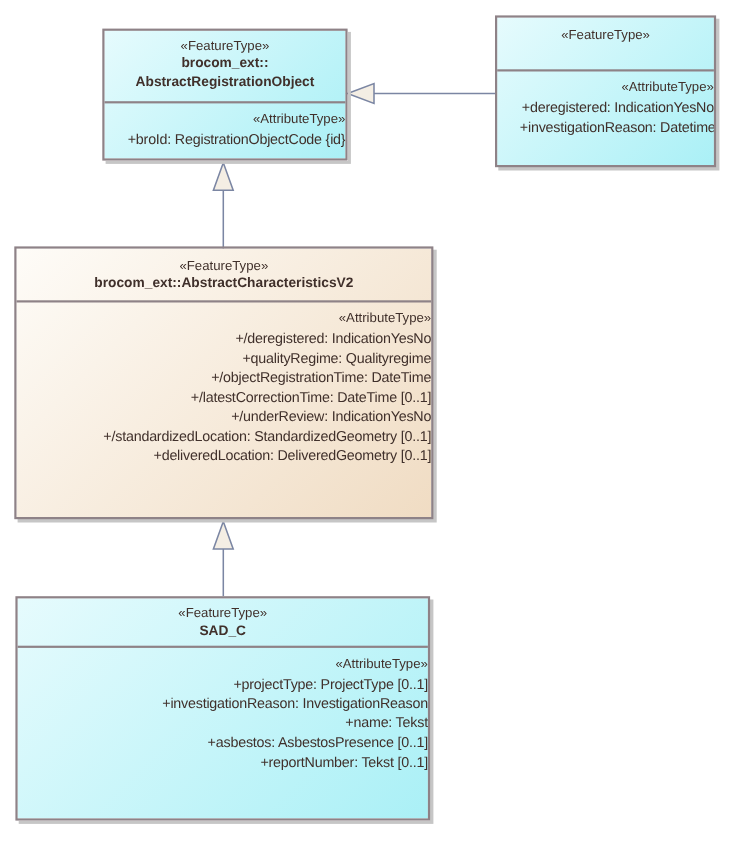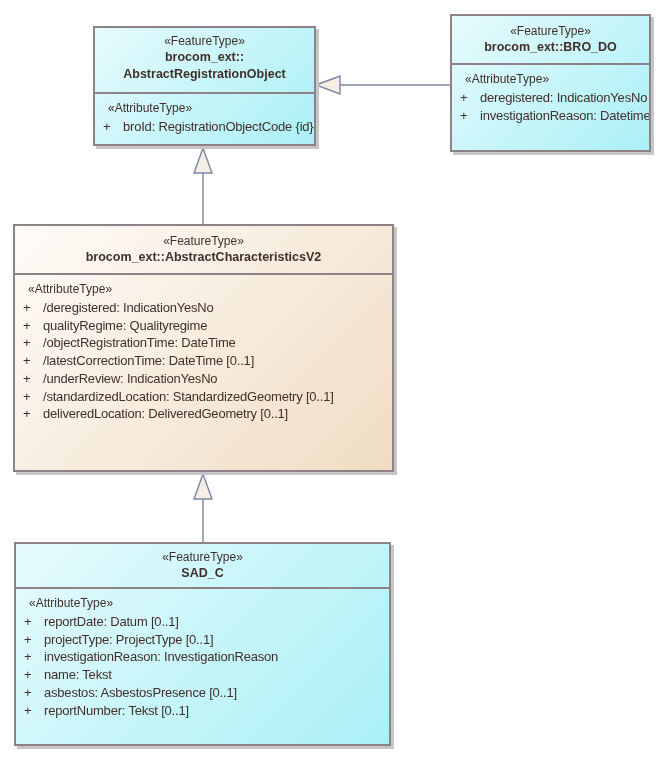--- a/index.html
+++ b/index.html
@@ -16,21 +16,21 @@
     border:2px solid var(--border,#8e8287);
     box-shadow:3px 3px 0 var(--shadow,#c6c6c6);
   }
   .cyan{background:linear-gradient(135deg,var(--box-cyan-start,#e6fbfd) 0%,var(--box-cyan-end,#aaf0f6) 100%);}
   .beige{background:linear-gradient(135deg,var(--box-beige-start,#fefcf8) 0%,var(--box-beige-end,#f0dcc3) 100%);}
   .head{box-sizing:border-box;text-align:center;overflow:hidden;}
   .stereo{font-size:12px;line-height:16px;}
   .cname{font-size:12.5px;font-weight:bold;}
   .cname div{line-height:17px;}
   .abstract .cname{}
-  .attrs{box-sizing:border-box;border-top:2px solid var(--border,#8e8287);padding-top:6px;overflow:hidden;}
+  .attrs{box-sizing:border-box;border-top:2px solid var(--border,#8e8287);padding-top:6px;overflow:hidden;text-align:right;}
   .astereo{font-size:12px;line-height:17px;padding-left:13px;margin-bottom:1px;}
   .attr-row{font-size:13px;line-height:17.7px;white-space:nowrap;letter-spacing:-0.2px;}
   .vis{display:inline-block;width:20px;padding-left:8px;}
   
   #box-aro {left:93px; top:26px;  width:223px;height:120px;}
   #box-aro .head{height:64px;padding-top:5px;}
   #box-bro {left:450px;top:14px;  width:201px;height:138px;}
   #box-bro .head{height:47px;padding-top:7px;}
   #box-acv2{left:13px; top:224px; width:381px;height:248px;}
   #box-acv2 .head{height:47px;padding-top:7px;}
@@ -74,23 +74,20 @@
       <div class="astereo">«AttributeType»</div>
       <div class="attr-list">
           <div class="attr-row"><span class="vis">+</span><span class="atext">broId: RegistrationObjectCode {id}</span></div>
         </div>
     </div>
   </div>
 
   <div id="box-bro" class="uml-box cyan">
     <div class="head">
       <div class="stereo">«FeatureType»</div>
-      <div class="cname">
-        <div>brocom_ext::BRO_DO</div>
-      </div>
     </div>
     <div class="attrs">
       <div class="astereo">«AttributeType»</div>
       <div class="attr-list">
           <div class="attr-row"><span class="vis">+</span><span class="atext">deregistered: IndicationYesNo</span></div>
           <div class="attr-row"><span class="vis">+</span><span class="atext">investigationReason: Datetime</span></div>
         </div>
     </div>
   </div>
 
@@ -118,21 +115,20 @@
   <div id="box-sadc" class="uml-box cyan">
     <div class="head">
       <div class="stereo">«FeatureType»</div>
       <div class="cname">
         <div>SAD_C</div>
       </div>
     </div>
     <div class="attrs">
       <div class="astereo">«AttributeType»</div>
       <div class="attr-list">
-          <div class="attr-row"><span class="vis">+</span><span class="atext">reportDate: Datum [0..1]</span></div>
           <div class="attr-row"><span class="vis">+</span><span class="atext">projectType: ProjectType [0..1]</span></div>
           <div class="attr-row"><span class="vis">+</span><span class="atext">investigationReason: InvestigationReason</span></div>
           <div class="attr-row"><span class="vis">+</span><span class="atext">name: Tekst</span></div>
           <div class="attr-row"><span class="vis">+</span><span class="atext">asbestos: AsbestosPresence [0..1]</span></div>
           <div class="attr-row"><span class="vis">+</span><span class="atext">reportNumber: Tekst [0..1]</span></div>
         </div>
     </div>
   </div>
 
 </div>

